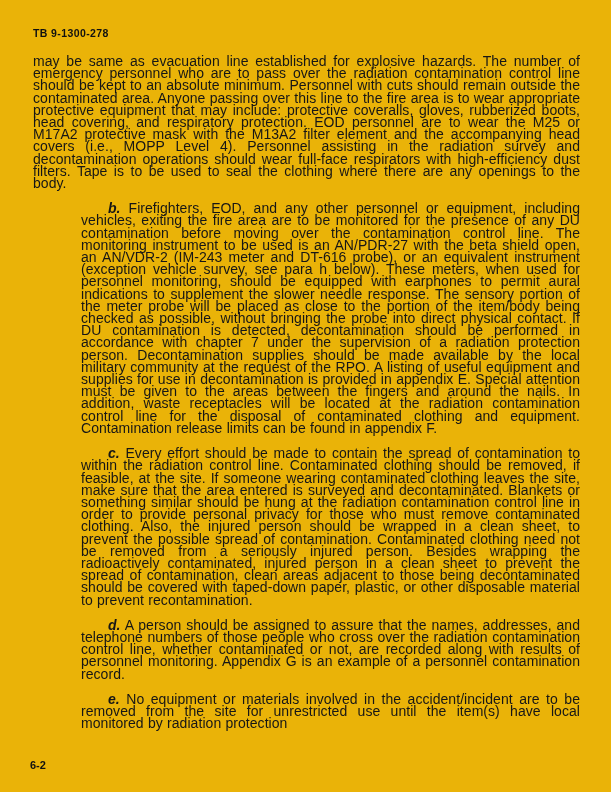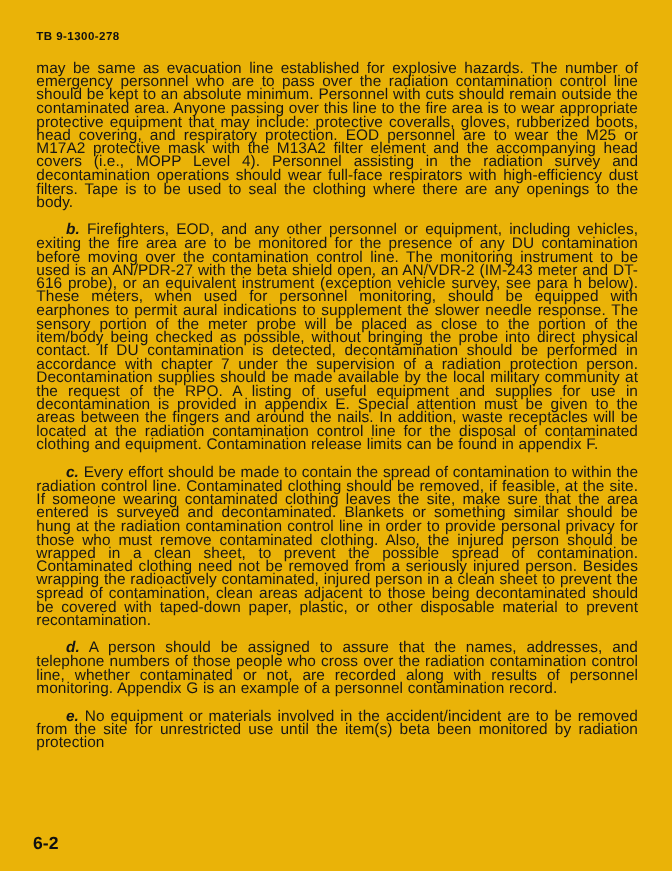--- a/index.html
+++ b/index.html
@@ -35,30 +35,31 @@
   .para {
     margin: 0 0 13px 0;
     font-size: 14px;
     line-height: 12.2px;
     text-align: justify;
     letter-spacing: 0.05px;
     word-spacing: 0.3px;
   }
   .para.labeled {
     text-indent: 27px;
+    margin-left: 48px;
   }
   .plabel {
     font-weight: 700;
     font-style: italic;
   }
   .page-footer {
     position: absolute;
     top: 759px;
     left: 30px;
-    font-size: 16px;
+    font-size: 11px;
     font-weight: 600;
     color: #111;
   }
 </style>
 </head>
 <body>
 
 <div class="page">
 
   <div class="tb-header">TB 9-1300-278</div>
@@ -66,19 +67,19 @@
   <div class="content">
 
     <p class="para"><span>may be same as evacuation line established for explosive hazards. The number of emergency personnel who are to pass over the radiation contamination control line should be kept to an absolute minimum. Personnel with cuts should remain outside the contaminated area. Anyone passing over this line to the fire area is to wear appropriate protective equipment that may include: protective coveralls, gloves, rubberized boots, head covering, and respiratory protection. EOD personnel are to wear the M25 or M17A2 protective mask with the M13A2 filter element and the accompanying head covers (i.e., MOPP Level 4). Personnel assisting in the radiation survey and decontamination operations should wear full-face respirators with high-efficiency dust filters. Tape is to be used to seal the clothing where there are any openings to the body.</span></p>
 
     <p class="para labeled"><span class="plabel">b.</span> <span>Firefighters, EOD, and any other personnel or equipment, including vehicles, exiting the fire area are to be monitored for the presence of any DU contamination before moving over the contamination control line. The monitoring instrument to be used is an AN/PDR-27 with the beta shield open, an AN/VDR-2 (IM-243 meter and DT-616 probe), or an equivalent instrument (exception vehicle survey, see para h below). These meters, when used for personnel monitoring, should be equipped with earphones to permit aural indications to supplement the slower needle response. The sensory portion of the meter probe will be placed as close to the portion of the item/body being checked as possible, without bringing the probe into direct physical contact. If DU contamination is detected, decontamination should be performed in accordance with chapter 7 under the supervision of a radiation protection person. Decontamination supplies should be made available by the local military community at the request of the RPO. A listing of useful equipment and supplies for use in decontamination is provided in appendix E. Special attention must be given to the areas between the fingers and around the nails. In addition, waste receptacles will be located at the radiation contamination control line for the disposal of contaminated clothing and equipment. Contamination release limits can be found in appendix F.</span></p>
 
     <p class="para labeled"><span class="plabel">c.</span> <span>Every effort should be made to contain the spread of contamination to within the radiation control line. Contaminated clothing should be removed, if feasible, at the site. If someone wearing contaminated clothing leaves the site, make sure that the area entered is surveyed and decontaminated. Blankets or something similar should be hung at the radiation contamination control line in order to provide personal privacy for those who must remove contaminated clothing. Also, the injured person should be wrapped in a clean sheet, to prevent the possible spread of contamination. Contaminated clothing need not be removed from a seriously injured person. Besides wrapping the radioactively contaminated, injured person in a clean sheet to prevent the spread of contamination, clean areas adjacent to those being decontaminated should be covered with taped-down paper, plastic, or other disposable material to prevent recontamination.</span></p>
 
     <p class="para labeled"><span class="plabel">d.</span> <span>A person should be assigned to assure that the names, addresses, and telephone numbers of those people who cross over the radiation contamination control line, whether contaminated or not, are recorded along with results of personnel monitoring. Appendix G is an example of a personnel contamination record.</span></p>
 
-    <p class="para labeled"><span class="plabel">e.</span> <span>No equipment or materials involved in the accident/incident are to be removed from the site for unrestricted use until the item(s) beta been monitored by radiation protection</span></p>
+    <p class="para labeled"><span class="plabel">e.</span> <span>No equipment or materials involved in the accident/incident are to be removed from the site for unrestricted use until the item(s) have local monitored by radiation protection</span></p>
 
   </div>
 
   <div class="page-footer">6-2</div>
 
 </div>
 
 </body></html>

